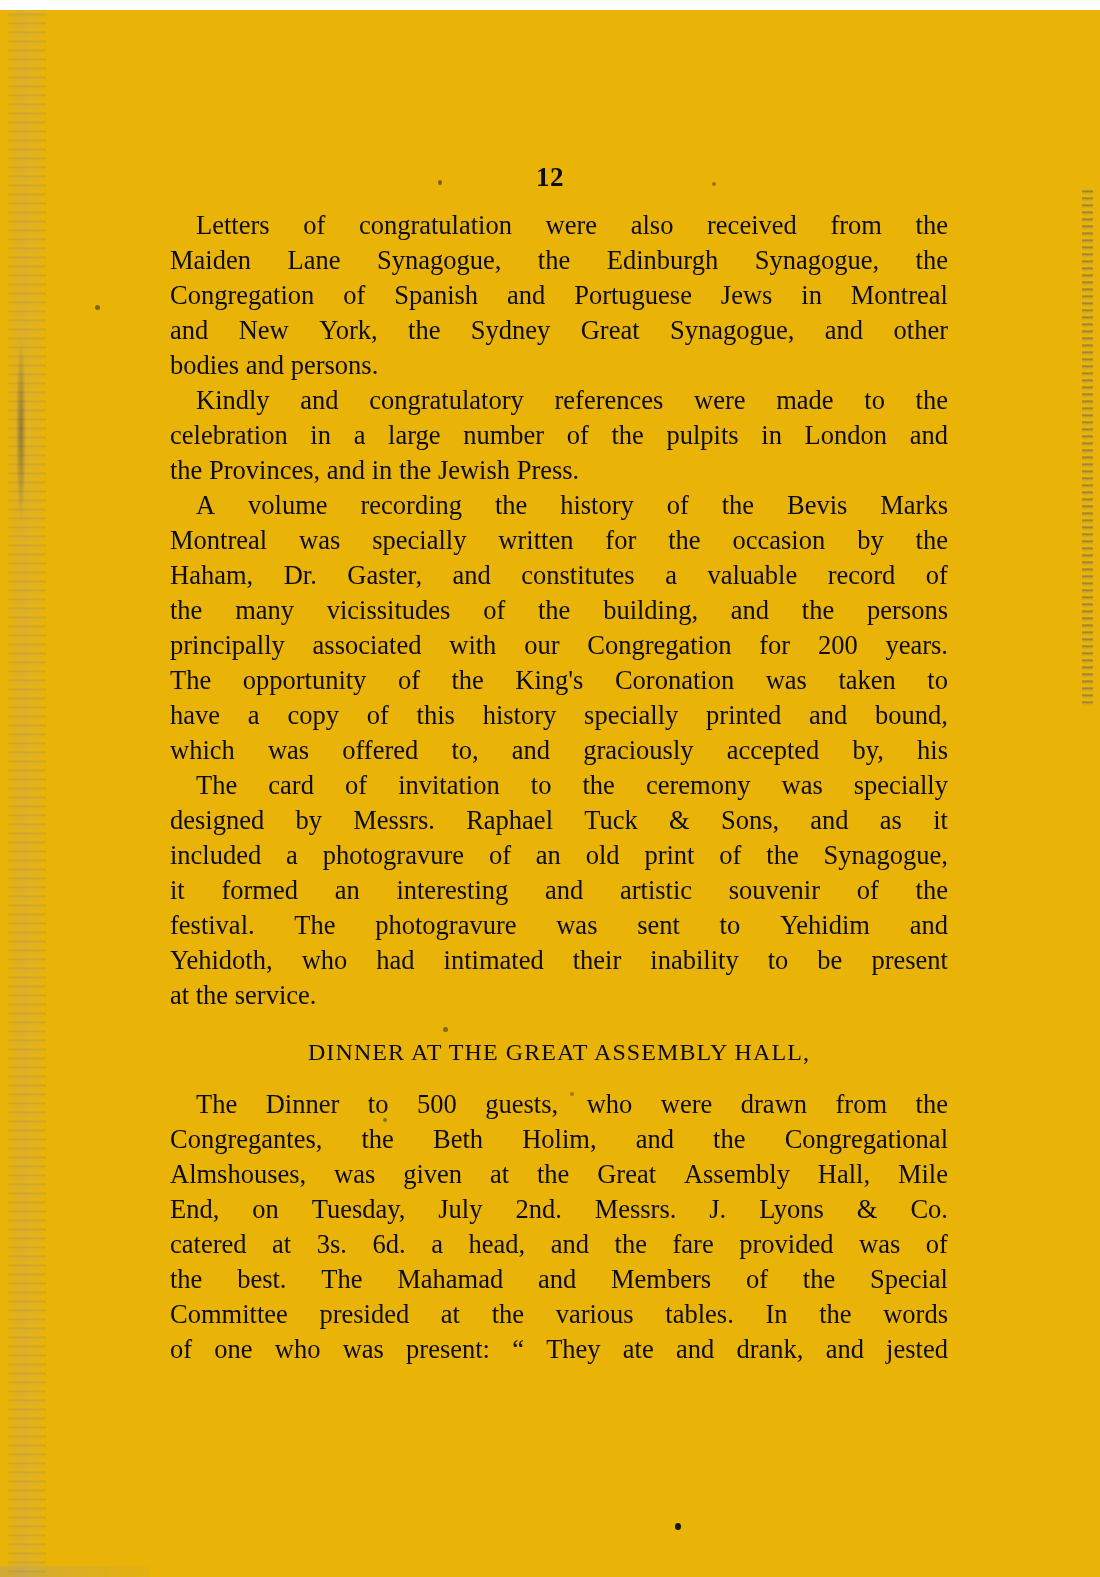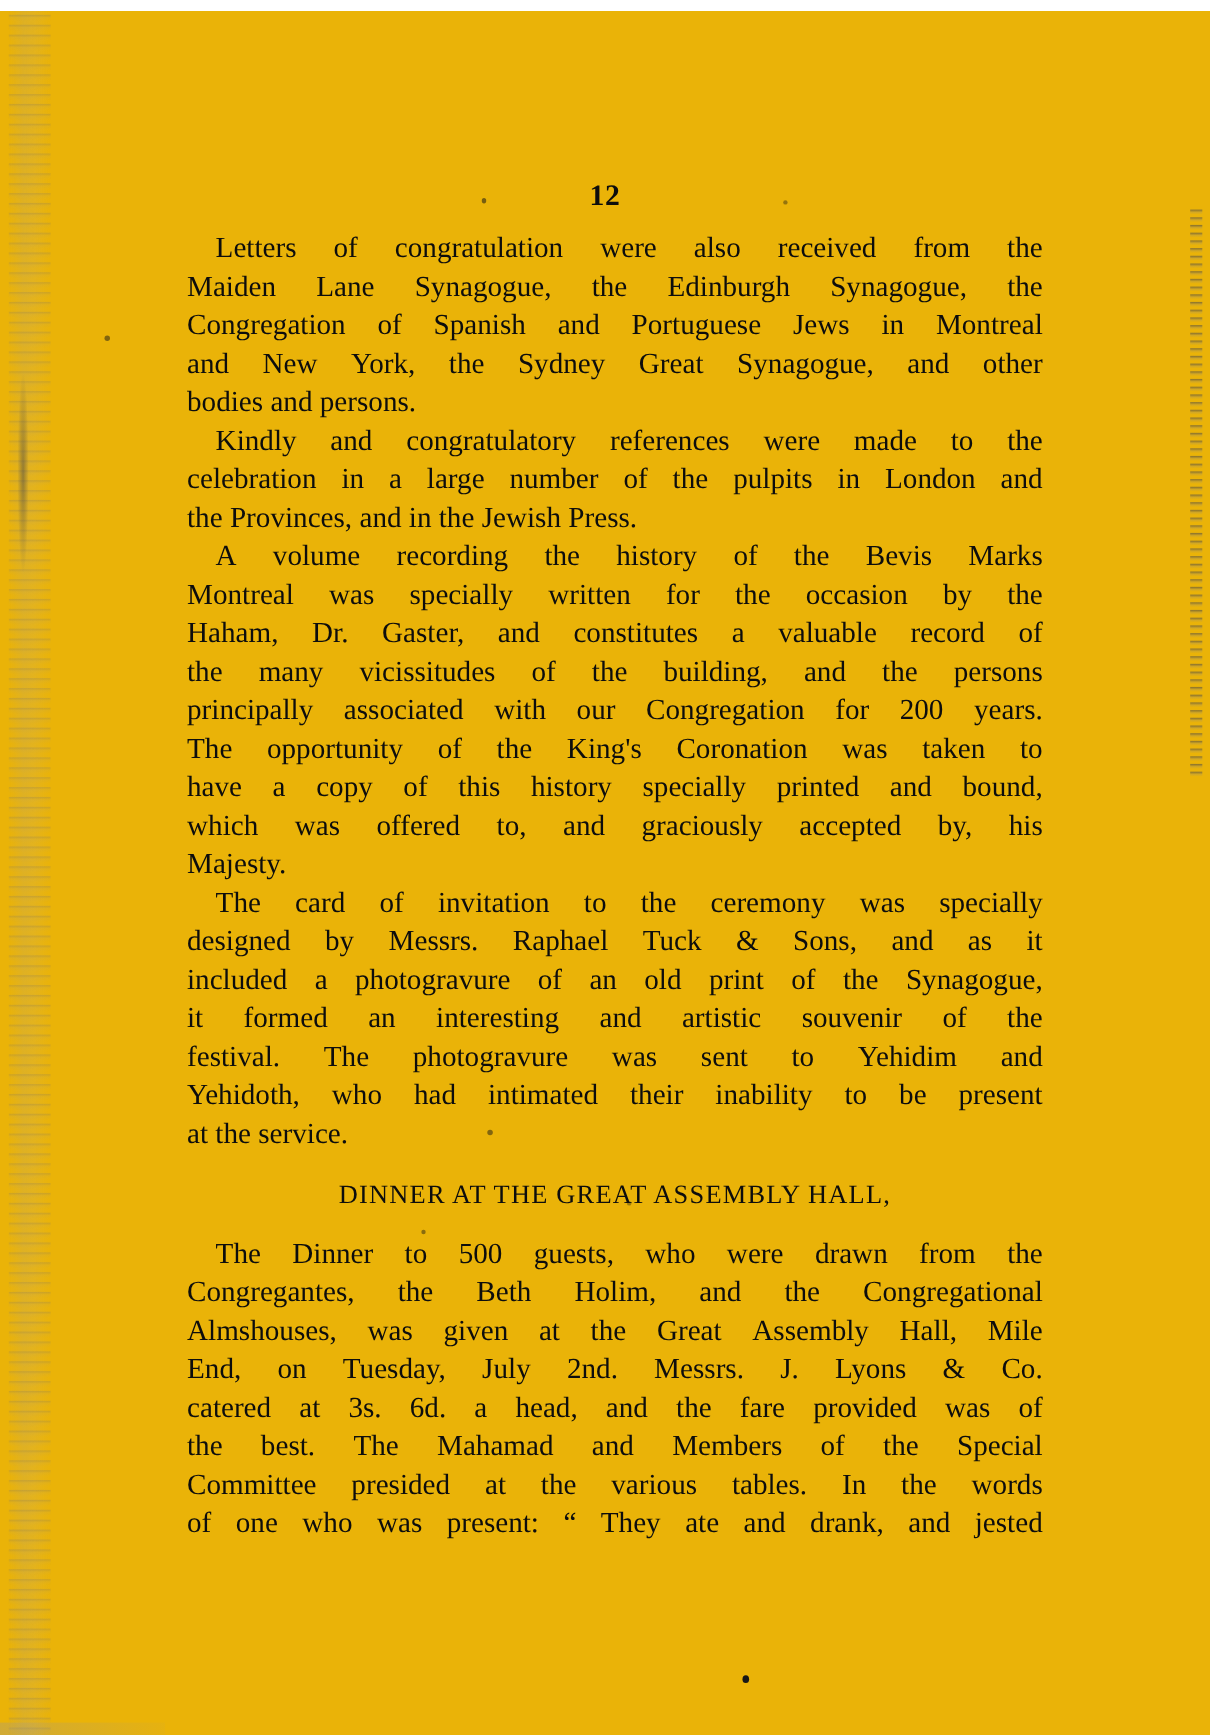--- a/index.html
+++ b/index.html
@@ -170,21 +170,20 @@
       </div>
       <div class="para">
         <div class="line indent just"><span class="w">A</span><span class="w">volume</span><span class="w">recording</span><span class="w">the</span><span class="w">history</span><span class="w">of</span><span class="w">the</span><span class="w">Bevis</span><span class="w">Marks</span></div>
         <div class="line just"><span class="w">Montreal</span><span class="w">was</span><span class="w">specially</span><span class="w">written</span><span class="w">for</span><span class="w">the</span><span class="w">occasion</span><span class="w">by</span><span class="w">the</span></div>
         <div class="line just"><span class="w">Haham,</span><span class="w">Dr.</span><span class="w">Gaster,</span><span class="w">and</span><span class="w">constitutes</span><span class="w">a</span><span class="w">valuable</span><span class="w">record</span><span class="w">of</span></div>
         <div class="line just"><span class="w">the</span><span class="w">many</span><span class="w">vicissitudes</span><span class="w">of</span><span class="w">the</span><span class="w">building,</span><span class="w">and</span><span class="w">the</span><span class="w">persons</span></div>
         <div class="line just"><span class="w">principally</span><span class="w">associated</span><span class="w">with</span><span class="w">our</span><span class="w">Congregation</span><span class="w">for</span><span class="w">200</span><span class="w">years.</span></div>
         <div class="line just"><span class="w">The</span><span class="w">opportunity</span><span class="w">of</span><span class="w">the</span><span class="w">King's</span><span class="w">Coronation</span><span class="w">was</span><span class="w">taken</span><span class="w">to</span></div>
         <div class="line just"><span class="w">have</span><span class="w">a</span><span class="w">copy</span><span class="w">of</span><span class="w">this</span><span class="w">history</span><span class="w">specially</span><span class="w">printed</span><span class="w">and</span><span class="w">bound,</span></div>
         <div class="line just"><span class="w">which</span><span class="w">was</span><span class="w">offered</span><span class="w">to,</span><span class="w">and</span><span class="w">graciously</span><span class="w">accepted</span><span class="w">by,</span><span class="w">his</span></div>
-        <div class="line last">Majesty.</div>
       </div>
       <div class="para">
         <div class="line indent just"><span class="w">The</span><span class="w">card</span><span class="w">of</span><span class="w">invitation</span><span class="w">to</span><span class="w">the</span><span class="w">ceremony</span><span class="w">was</span><span class="w">specially</span></div>
         <div class="line just"><span class="w">designed</span><span class="w">by</span><span class="w">Messrs.</span><span class="w">Raphael</span><span class="w">Tuck</span><span class="w">&amp;</span><span class="w">Sons,</span><span class="w">and</span><span class="w">as</span><span class="w">it</span></div>
         <div class="line just"><span class="w">included</span><span class="w">a</span><span class="w">photogravure</span><span class="w">of</span><span class="w">an</span><span class="w">old</span><span class="w">print</span><span class="w">of</span><span class="w">the</span><span class="w">Synagogue,</span></div>
         <div class="line just"><span class="w">it</span><span class="w">formed</span><span class="w">an</span><span class="w">interesting</span><span class="w">and</span><span class="w">artistic</span><span class="w">souvenir</span><span class="w">of</span><span class="w">the</span></div>
         <div class="line just"><span class="w">festival.</span><span class="w">The</span><span class="w">photogravure</span><span class="w">was</span><span class="w">sent</span><span class="w">to</span><span class="w">Yehidim</span><span class="w">and</span></div>
         <div class="line just"><span class="w">Yehidoth,</span><span class="w">who</span><span class="w">had</span><span class="w">intimated</span><span class="w">their</span><span class="w">inability</span><span class="w">to</span><span class="w">be</span><span class="w">present</span></div>
         <div class="line last">at the service.</div>
       </div>

